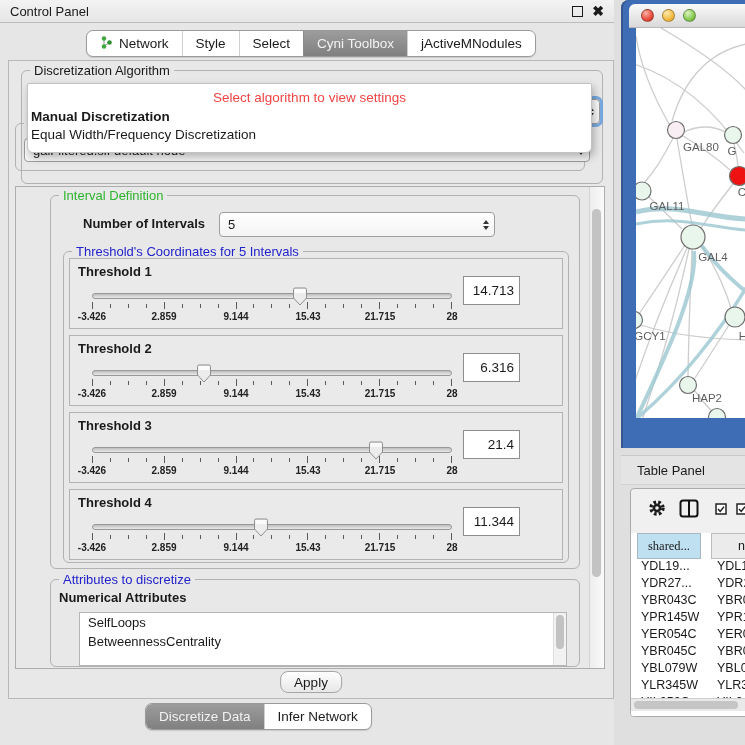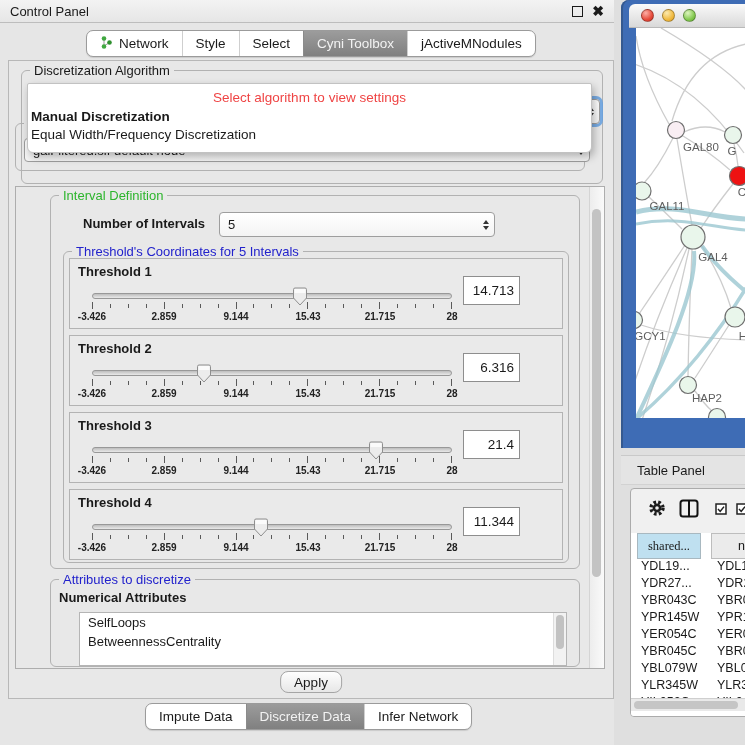--- a/index.html
+++ b/index.html
@@ -397,23 +397,20 @@
 
         <div class="vsb">
           <div class="thumbv"></div>
         </div>
       </div>
 
       <div class="apply-btn">Apply</div>
     </div>
 
     <div class="seg bottom-tabs">
-      <div class="tab">
-          <span>Impute Data</span>
-        </div>
       <div class="tab sel">
           <span>Discretize Data</span>
         </div>
       <div class="tab">
           <span>Infer Network</span>
         </div>
     </div>
   </div>
 
   <div class="right-bg"></div>

